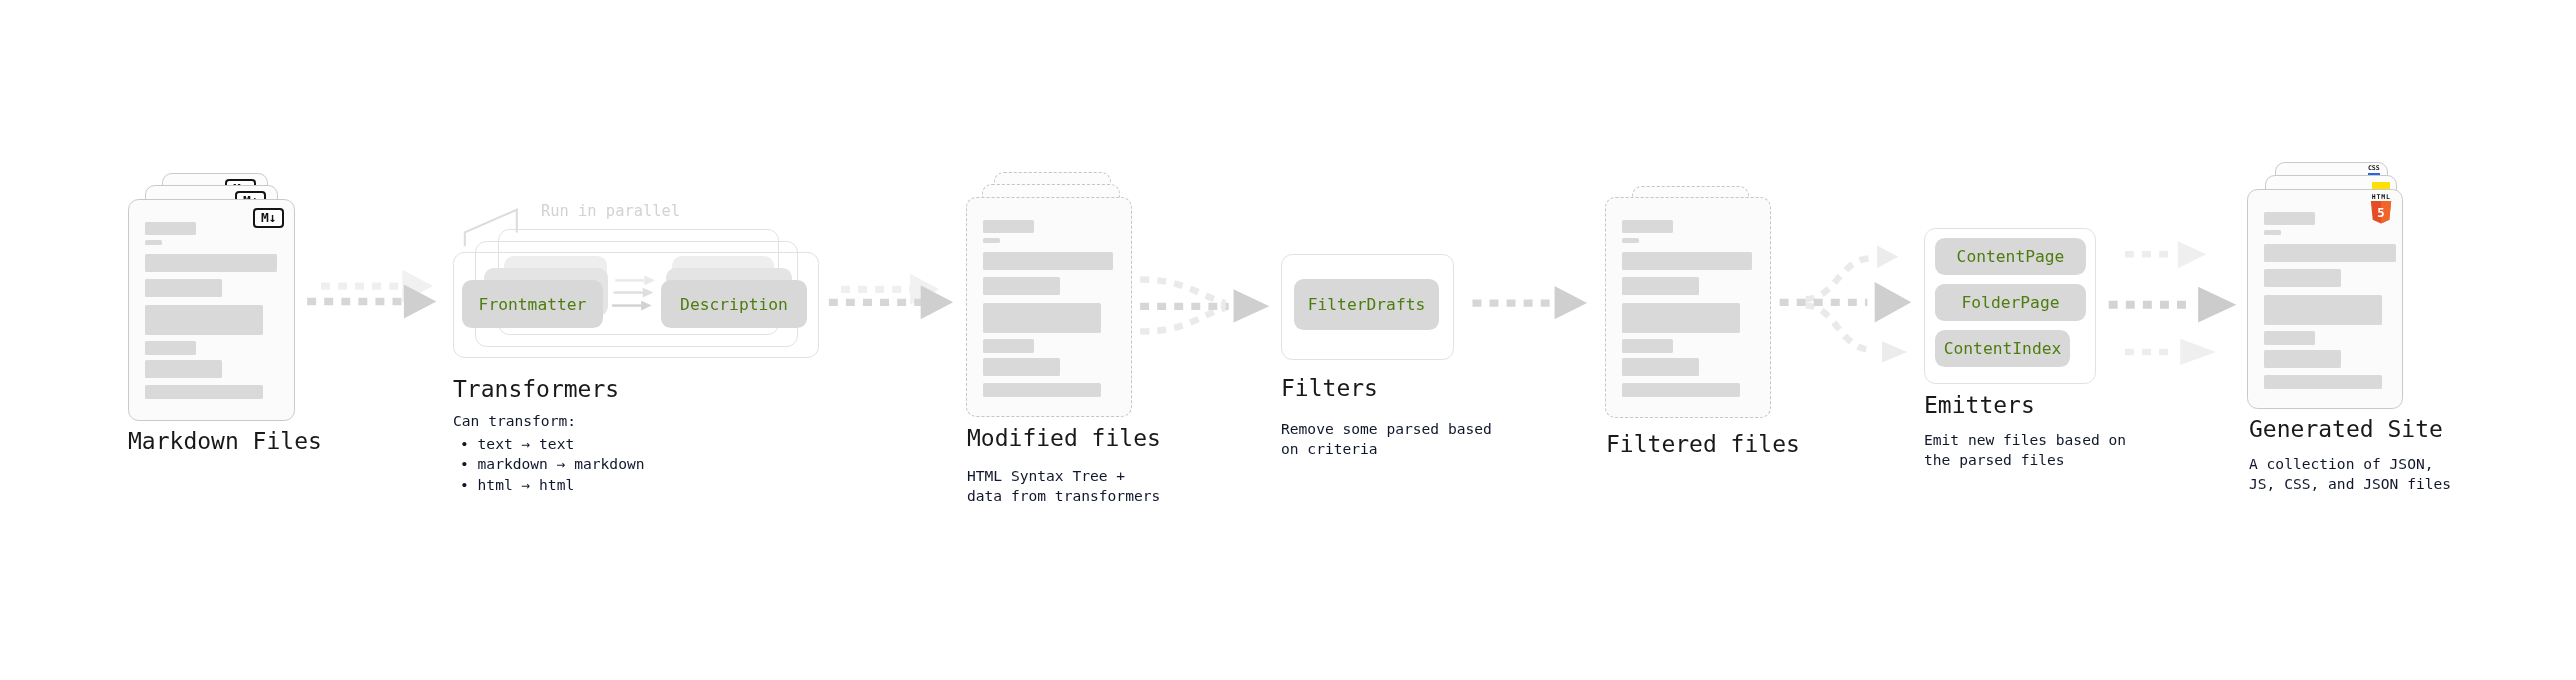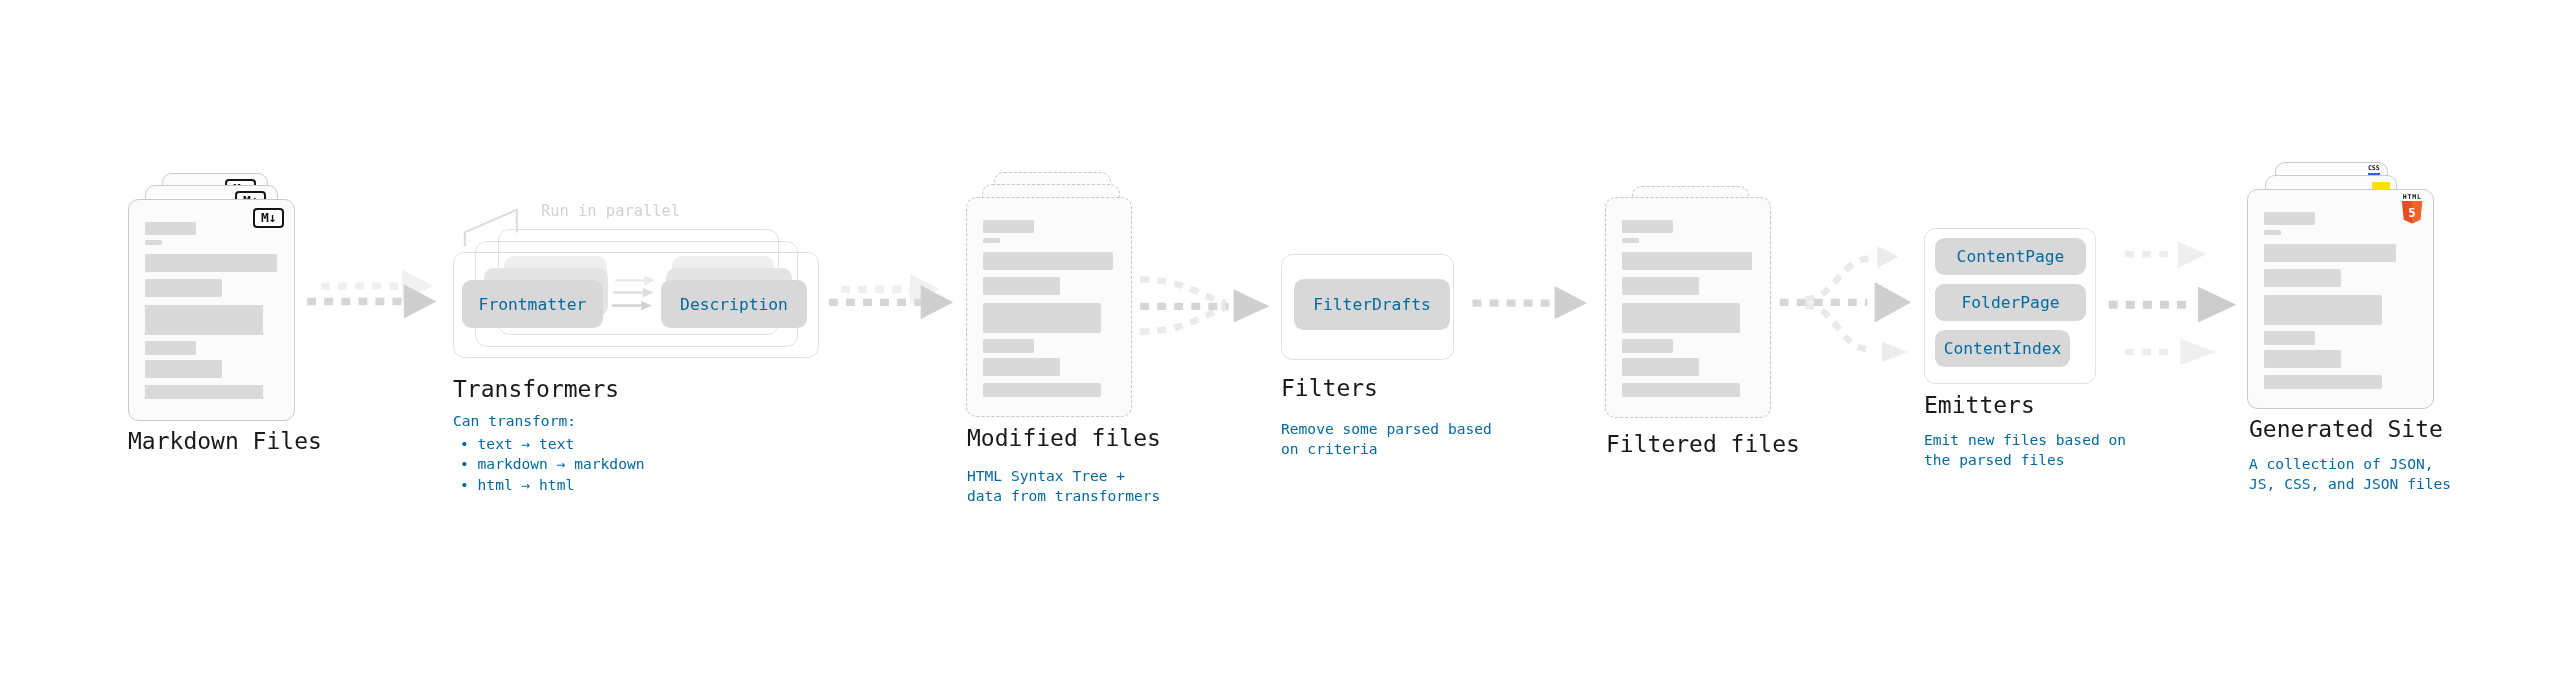--- a/index.html
+++ b/index.html
@@ -21,27 +21,27 @@
   .sb6{width:51px;height:14.6px;margin-top:5.7px;}
   .sb7{width:77px;height:18px;margin-top:4.9px;}
   .sb8{width:118px;height:14px;margin-top:6.5px;}
   .narrow .sb3{width:130px;}
 
   .md-icon{position:absolute;top:8.1px;right:9.8px;width:31px;height:19.5px;border:2.4px solid #141414;border-radius:4.1px;background:#fff;color:#141414;font-weight:bold;font-size:13px;display:flex;align-items:center;justify-content:center;box-sizing:border-box;}
   .md-icon.small{top:4.9px;right:10.6px;}
 
   
   .obox{position:absolute;border:1.6px solid #e1e1e1;border-radius:11.4px;background:transparent;box-sizing:border-box;}
-  .chip{position:absolute;background:#d8d8d8;border-radius:9.8px;color:#0369a1;font-size:16.3px;display:flex;align-items:center;justify-content:center;white-space:nowrap;}
+  .chip{position:absolute;background:#d8d8d8;border-radius:9.8px;color:#4d7c0f;font-size:16.3px;display:flex;align-items:center;justify-content:center;white-space:nowrap;}
   .chip.g1{background:#e4e4e4;}
   .chip.g2{background:#eeeeee;}
 
   
   .title{position:absolute;font-size:23px;color:#191919;white-space:nowrap;}
-  .sub{position:absolute;font-size:14.6px;line-height:20.3px;color:#0369a1;white-space:nowrap;}
+  .sub{position:absolute;font-size:14.6px;line-height:20.3px;color:#0f172a;white-space:nowrap;}
   .note{position:absolute;font-size:15.4px;color:#d2d2d2;white-space:nowrap;}
 
   
   .css-badge{position:absolute;top:2.4px;right:7.3px;font-size:6.5px;font-weight:bold;color:#111;line-height:1;border-bottom:3.3px solid #2B62E9;padding-bottom:0.8px;}
   .js-badge{position:absolute;top:5.7px;right:5.7px;width:18px;height:7.3px;background:#FFE000;}
   .html5-badge{position:absolute;top:4.1px;right:9.8px;width:22px;text-align:center;}
   .html5-word{font-size:6.5px;font-weight:bold;color:#111;letter-spacing:0.8px;line-height:6.5px;}
 </style>
 </head>
 <body>
@@ -179,21 +179,21 @@
     </div>
     <div class="title" style="left:967px;top:425px;">Modified files</div>
     <div class="sub" style="left:967px;top:466px;">
       <div>HTML Syntax Tree +</div>
       <div>data from transformers</div>
     </div>
   </div>
 
   <div>
     <div class="obox" style="left:1281px;top:254px;width:173px;height:106px;"></div>
-    <div class="chip" style="left:1294px;top:279px;width:156px;height:51px;">
+    <div class="chip" style="left:1294px;top:279px;width:145px;height:51px;">
         <span>FilterDrafts</span>
       </div>
     <div class="title" style="left:1281px;top:375px;">Filters</div>
     <div class="sub" style="left:1281px;top:419px;">
       <div>Remove some parsed based</div>
       <div>on criteria</div>
     </div>
   </div>
 
   <div>
@@ -231,21 +231,21 @@
     </div>
   </div>
 
   <div>
     <div class="card back" style="left:2275px;top:162px;width:113px;height:219px;">
       <div class="css-badge"><span>CSS</span></div>
     </div>
     <div class="card back" style="left:2265px;top:175px;width:132px;height:219px;">
       <div class="js-badge"></div>
     </div>
-    <div class="card" style="left:2247px;top:189px;width:187px;height:220px;">
+    <div class="card" style="left:2247px;top:189px;width:156px;height:220px;">
       <div class="html5-badge">
         <div class="html5-word">HTML</div>
         <svg width="22" height="23" viewBox="0 0 27 28">
           <path d="M1 0 H26 L23.7 23 L13.5 27.5 L3.3 23 Z" fill="#E44D26"></path>
           <path d="M13.5 0 H26 L23.7 23 L13.5 27.5 Z" fill="#F16529"></path>
           <text x="13.5" y="20" font-size="15" font-weight="bold" fill="#ffffff" text-anchor="middle" font-family="'DejaVu Sans Mono',monospace">5</text>
         </svg>
       </div>
       <div class="skel">
         <div class="sb sb1"></div>

